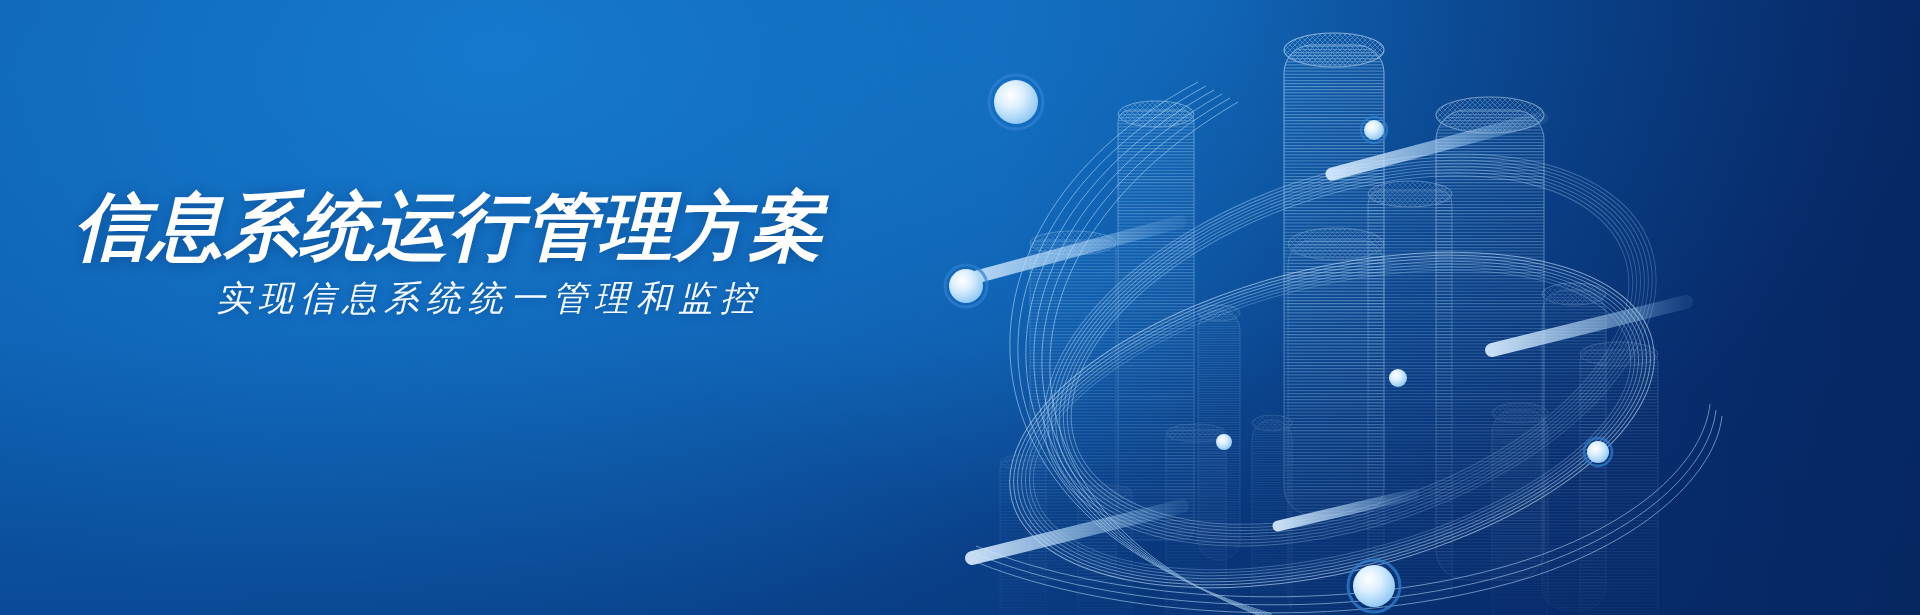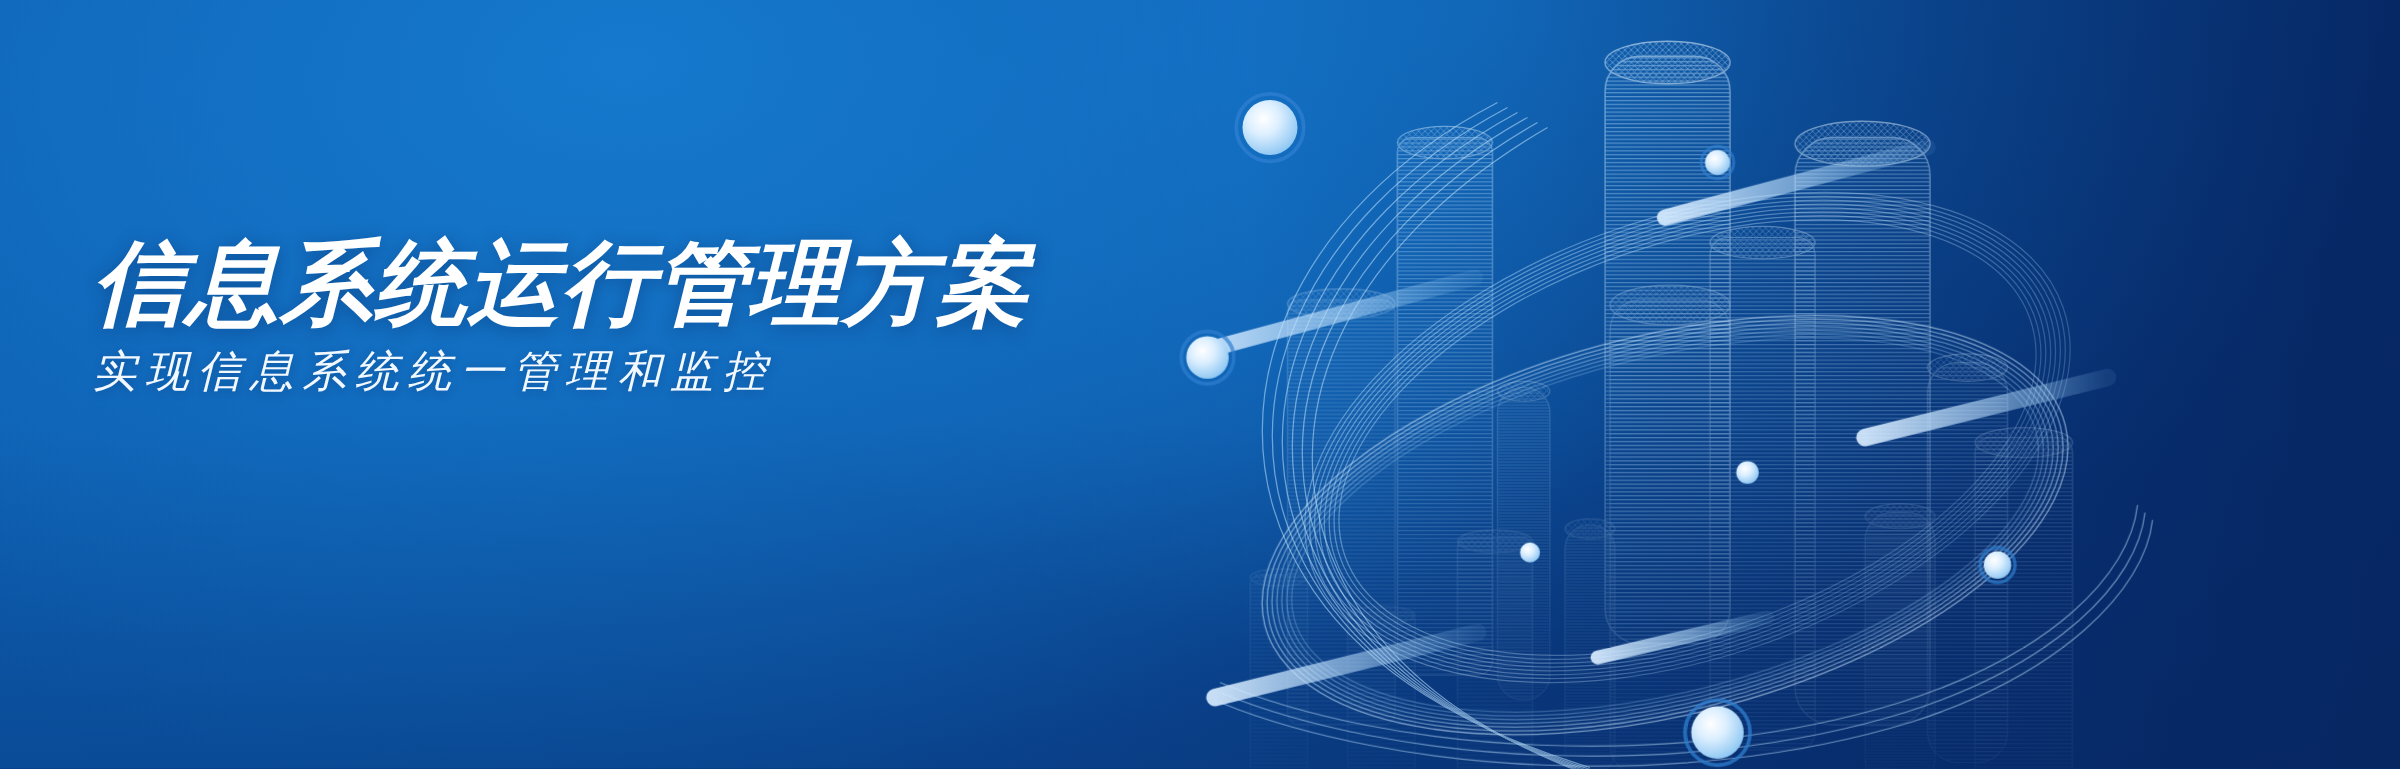--- a/index.html
+++ b/index.html
@@ -25,32 +25,33 @@
   .bg-dark-right{
     position:absolute;inset:0;
     background:linear-gradient(90deg, rgba(3,33,92,0) 52%, rgba(4,35,95,.40) 82%, rgba(4,32,88,.58) 100%);
   }
   .bg-dark-bottom{
     position:absolute;inset:0;
     background:linear-gradient(180deg, rgba(6,40,100,0) 55%, rgba(6,38,96,.26) 100%);
   }
 
   
-  .text-block{position:absolute;left:0;top:0;width:1000px;height:465px;padding-left:16px;}
+  .text-block{position:absolute;left:0;top:0;width:1000px;height:465px;}
   .title{
     position:absolute;left:74px;top:186px;
     font-size:74px;line-height:1.12;
     font-weight:700;font-style:italic;
     color:#ffffff;
     letter-spacing:1px;
     white-space:nowrap;
     text-shadow:0 2px 14px rgba(3,30,80,.35);
   }
   .subtitle{
     position:absolute;left:74px;top:277px;width:830px;
+    text-align:center;
     font-size:35px;line-height:1.2;
     font-weight:400;font-style:italic;
     color:#f2f8ff;
     letter-spacing:7px;
     white-space:nowrap;
     text-shadow:0 1px 8px rgba(3,30,80,.30);
   }
 
   
   .art{position:absolute;left:880px;top:-10px;width:1040px;height:640px;}

